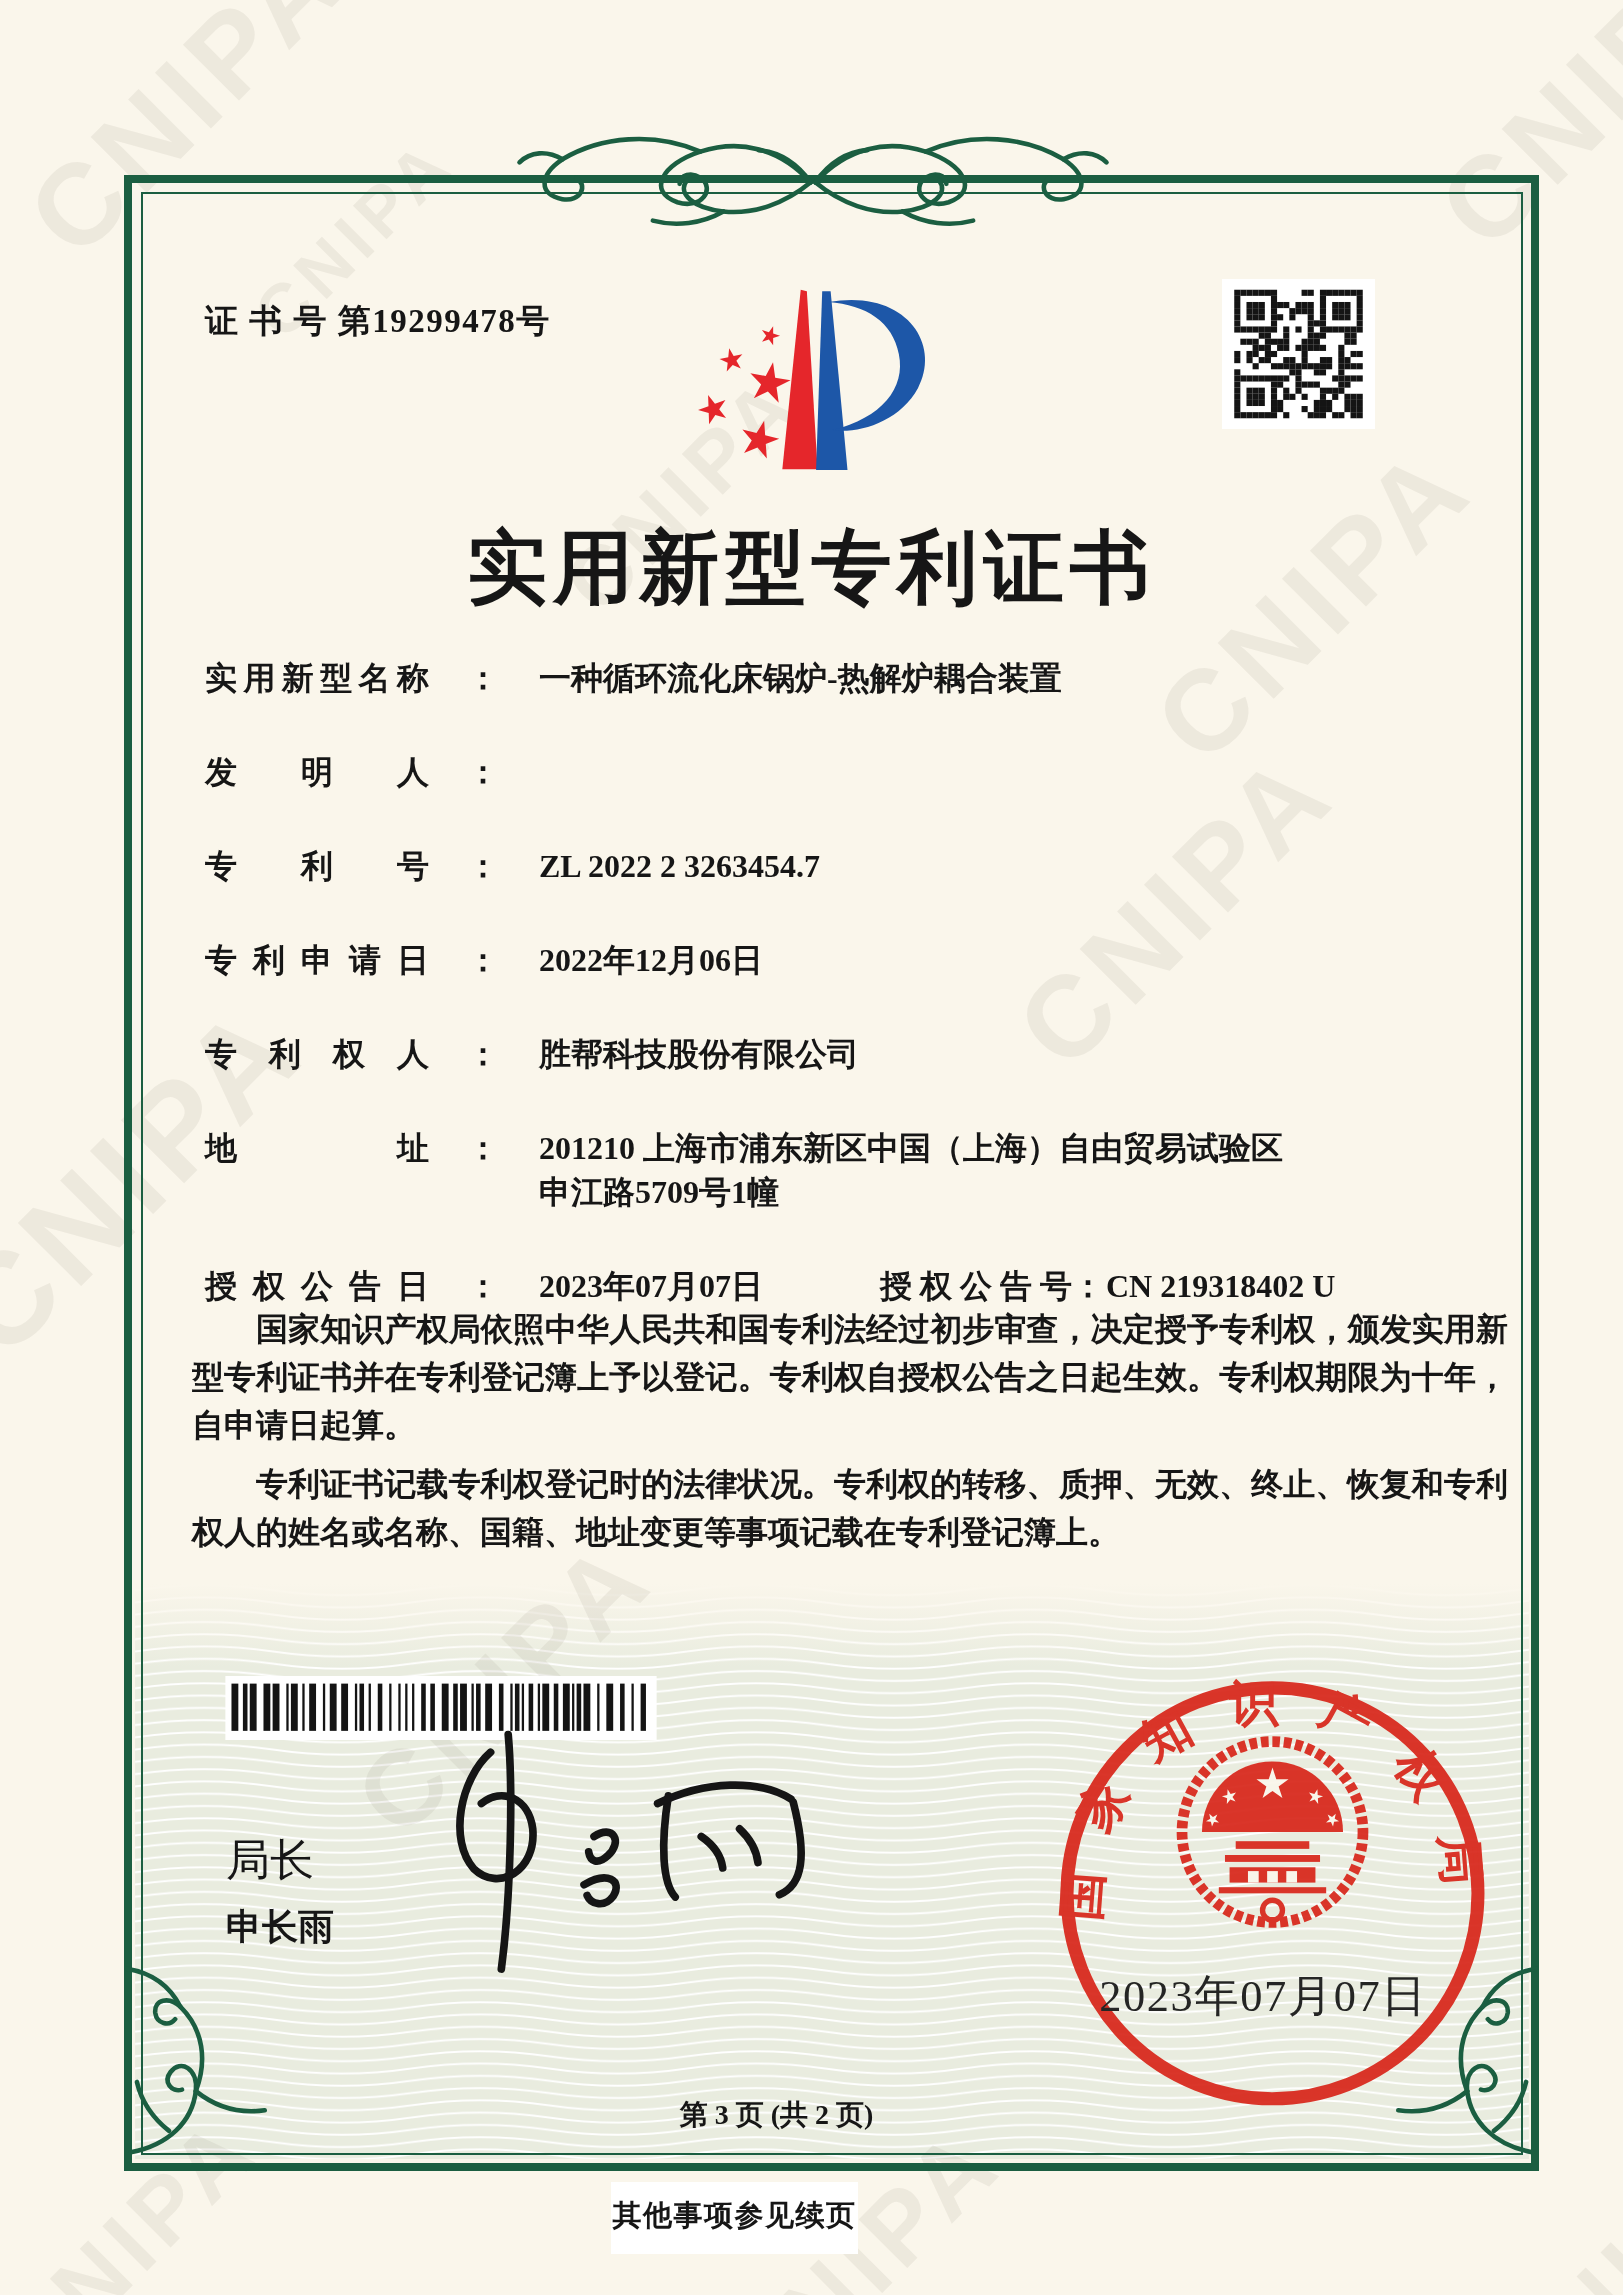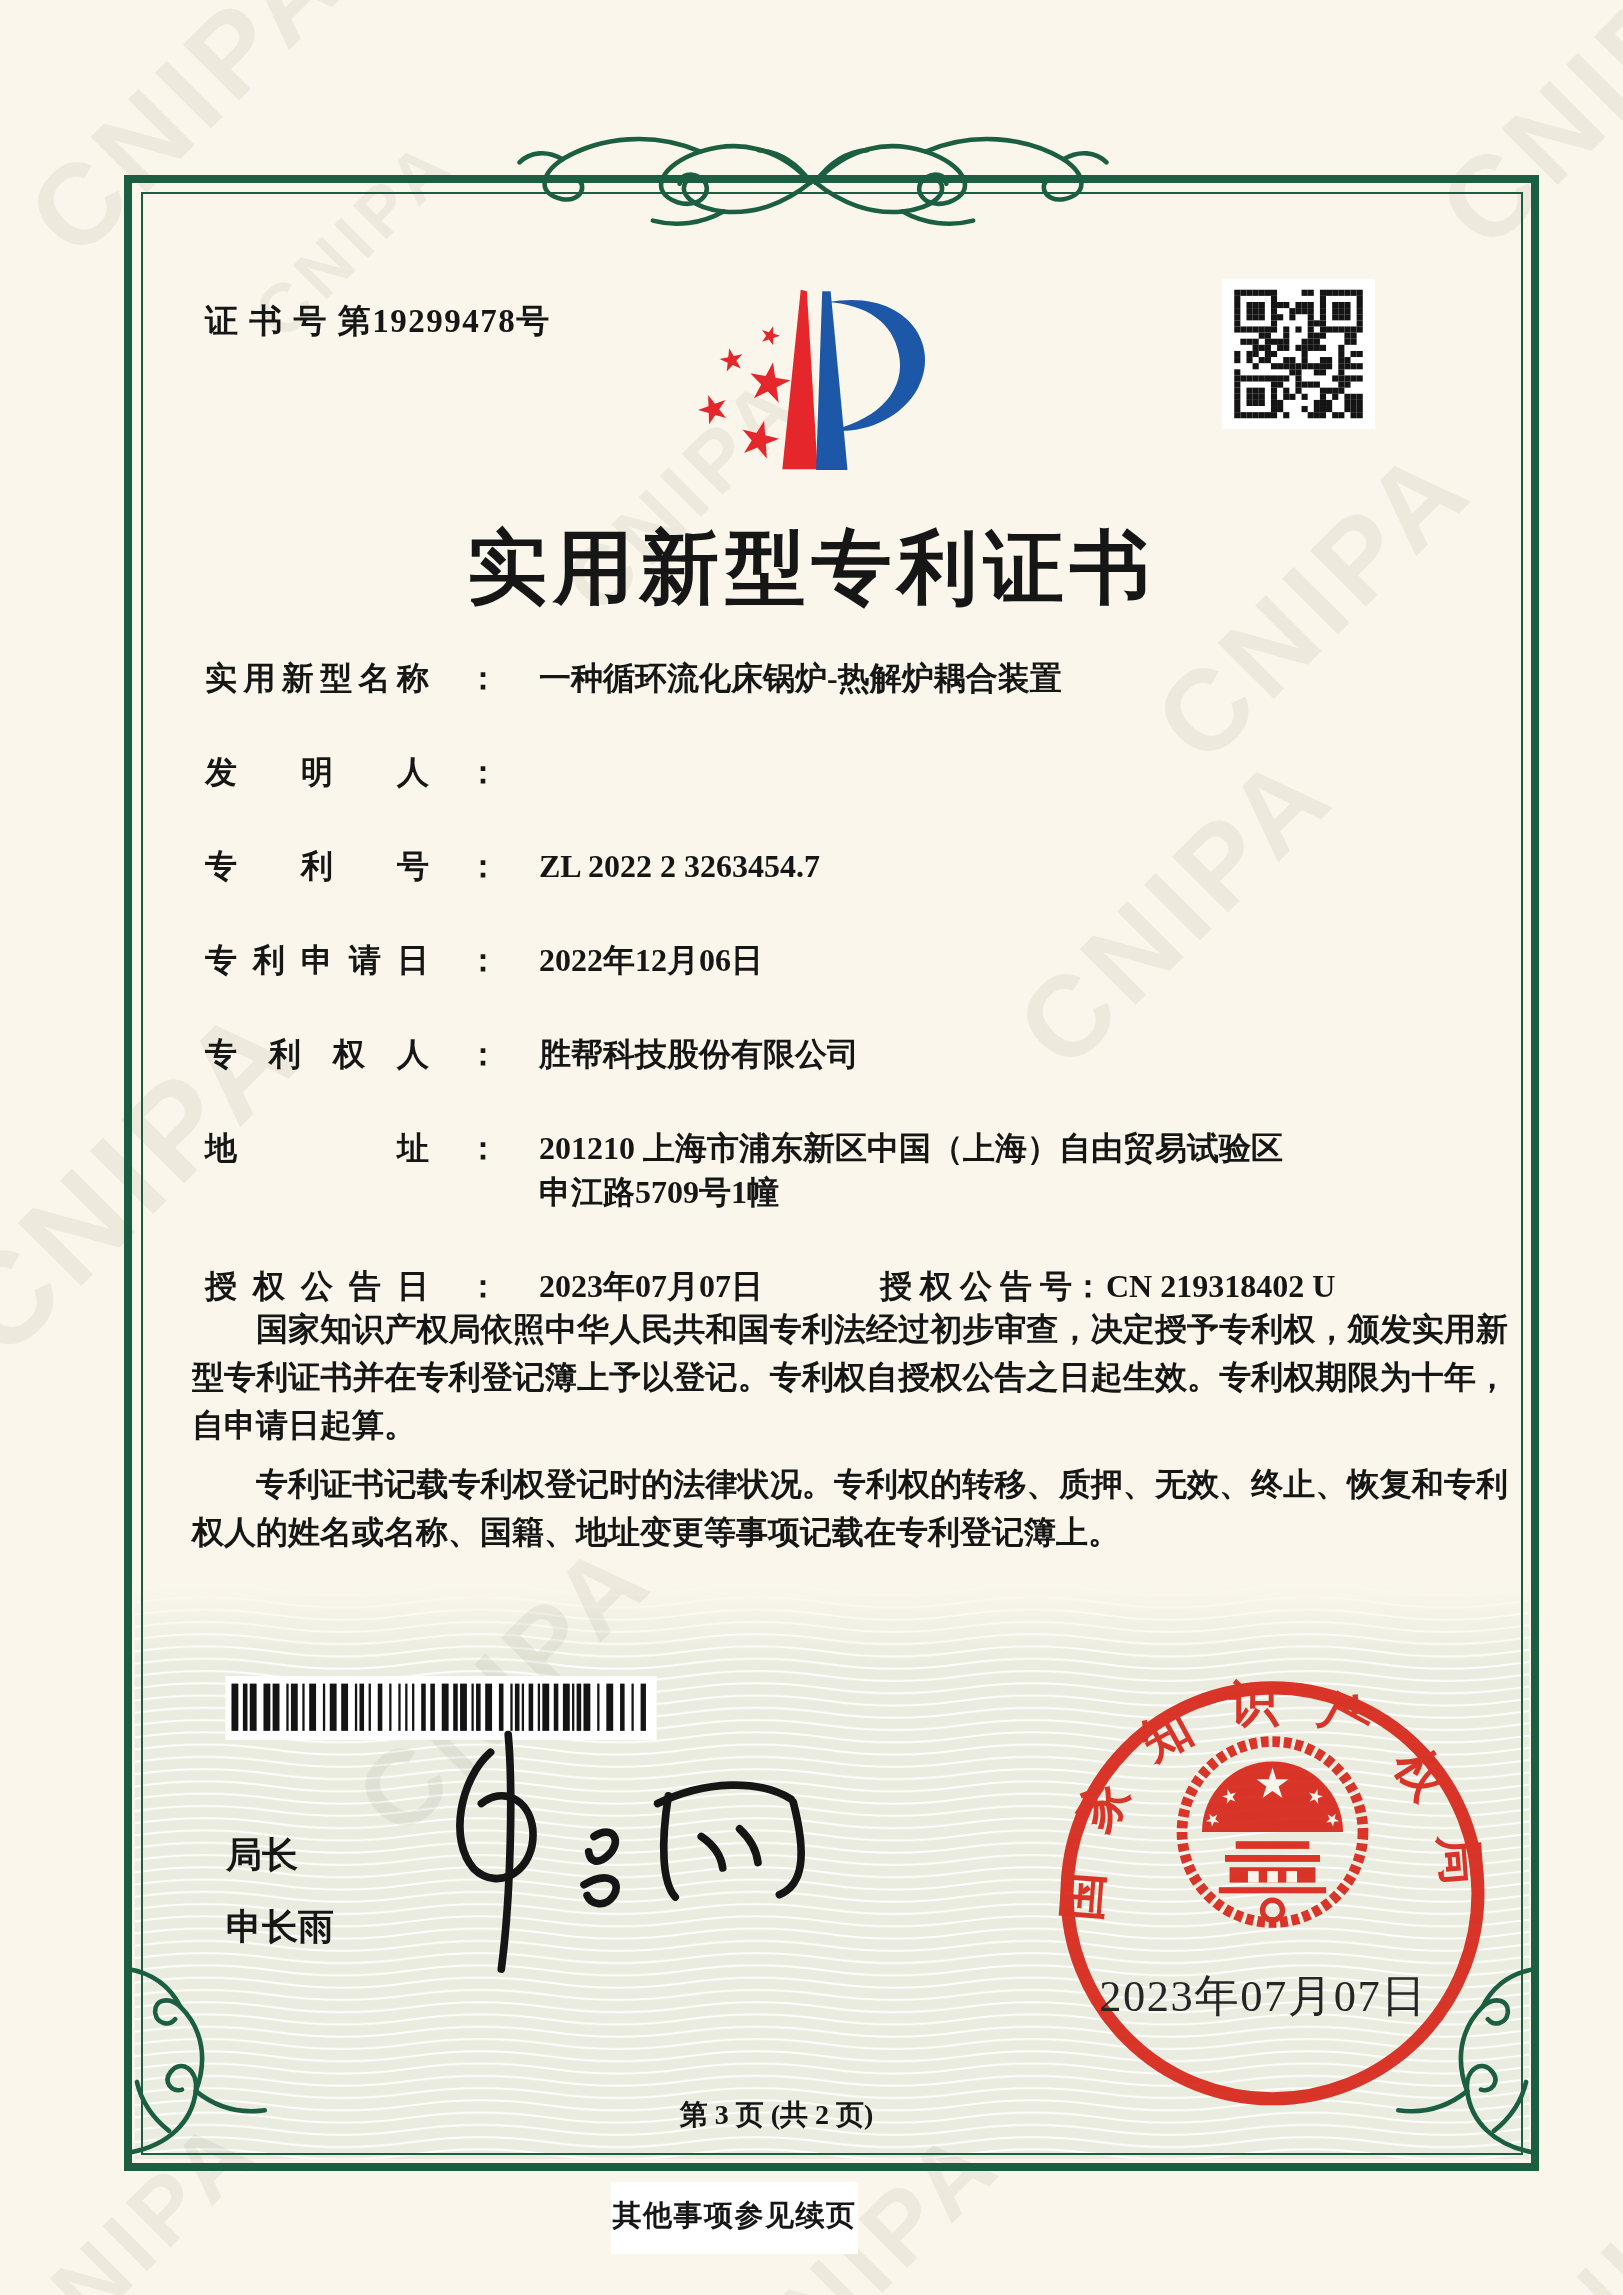--- a/index.html
+++ b/index.html
@@ -29,21 +29,21 @@
   .flabel{display:inline-block;width:224px;text-align:justify;text-align-last:justify;flex:0 0 224px;}
   .fcolon{display:inline-block;width:34px;flex:0 0 34px;}
   .fvalue{display:inline-block;}
   .fgroup2{margin-left:79px;display:flex;}
   .flabel2{display:inline-block;width:192px;text-align:justify;text-align-last:justify;flex:0 0 192px;}
   
   .bodytext{left:192px;top:1305px;width:1316px;font-size:32px;line-height:48px;
       z-index:5;text-align:justify;}
   .bodytext p{margin:0 0 10.7px 0;text-indent:2em;}
   
-  .director-title{left:226px;top:1831px;font-size:36px;font-weight:700;
+  .director-title{left:226px;top:1831px;font-size:44px;font-weight:400;
       font-family:"Liberation Sans","DejaVu Sans",sans-serif;z-index:6;}
   .director-name{left:226px;top:1903px;font-size:36px;font-weight:700;
       font-family:"Liberation Sans","DejaVu Sans",sans-serif;z-index:6;}
   .page-footer{left:585px;top:2096px;width:383px;text-align:center;font-size:28px;z-index:6;}
   .note-box{left:611px;top:2182px;width:247px;height:72px;background:#ffffff;
       text-align:center;line-height:66px;font-size:29px;z-index:6;letter-spacing:1.5px;}
   svg{position:absolute;}
   #logo{left:675px;top:272px;z-index:5;}
   #qr{left:1222px;top:279px;z-index:5;}
   #barcode{left:224px;top:1676px;z-index:6;}

